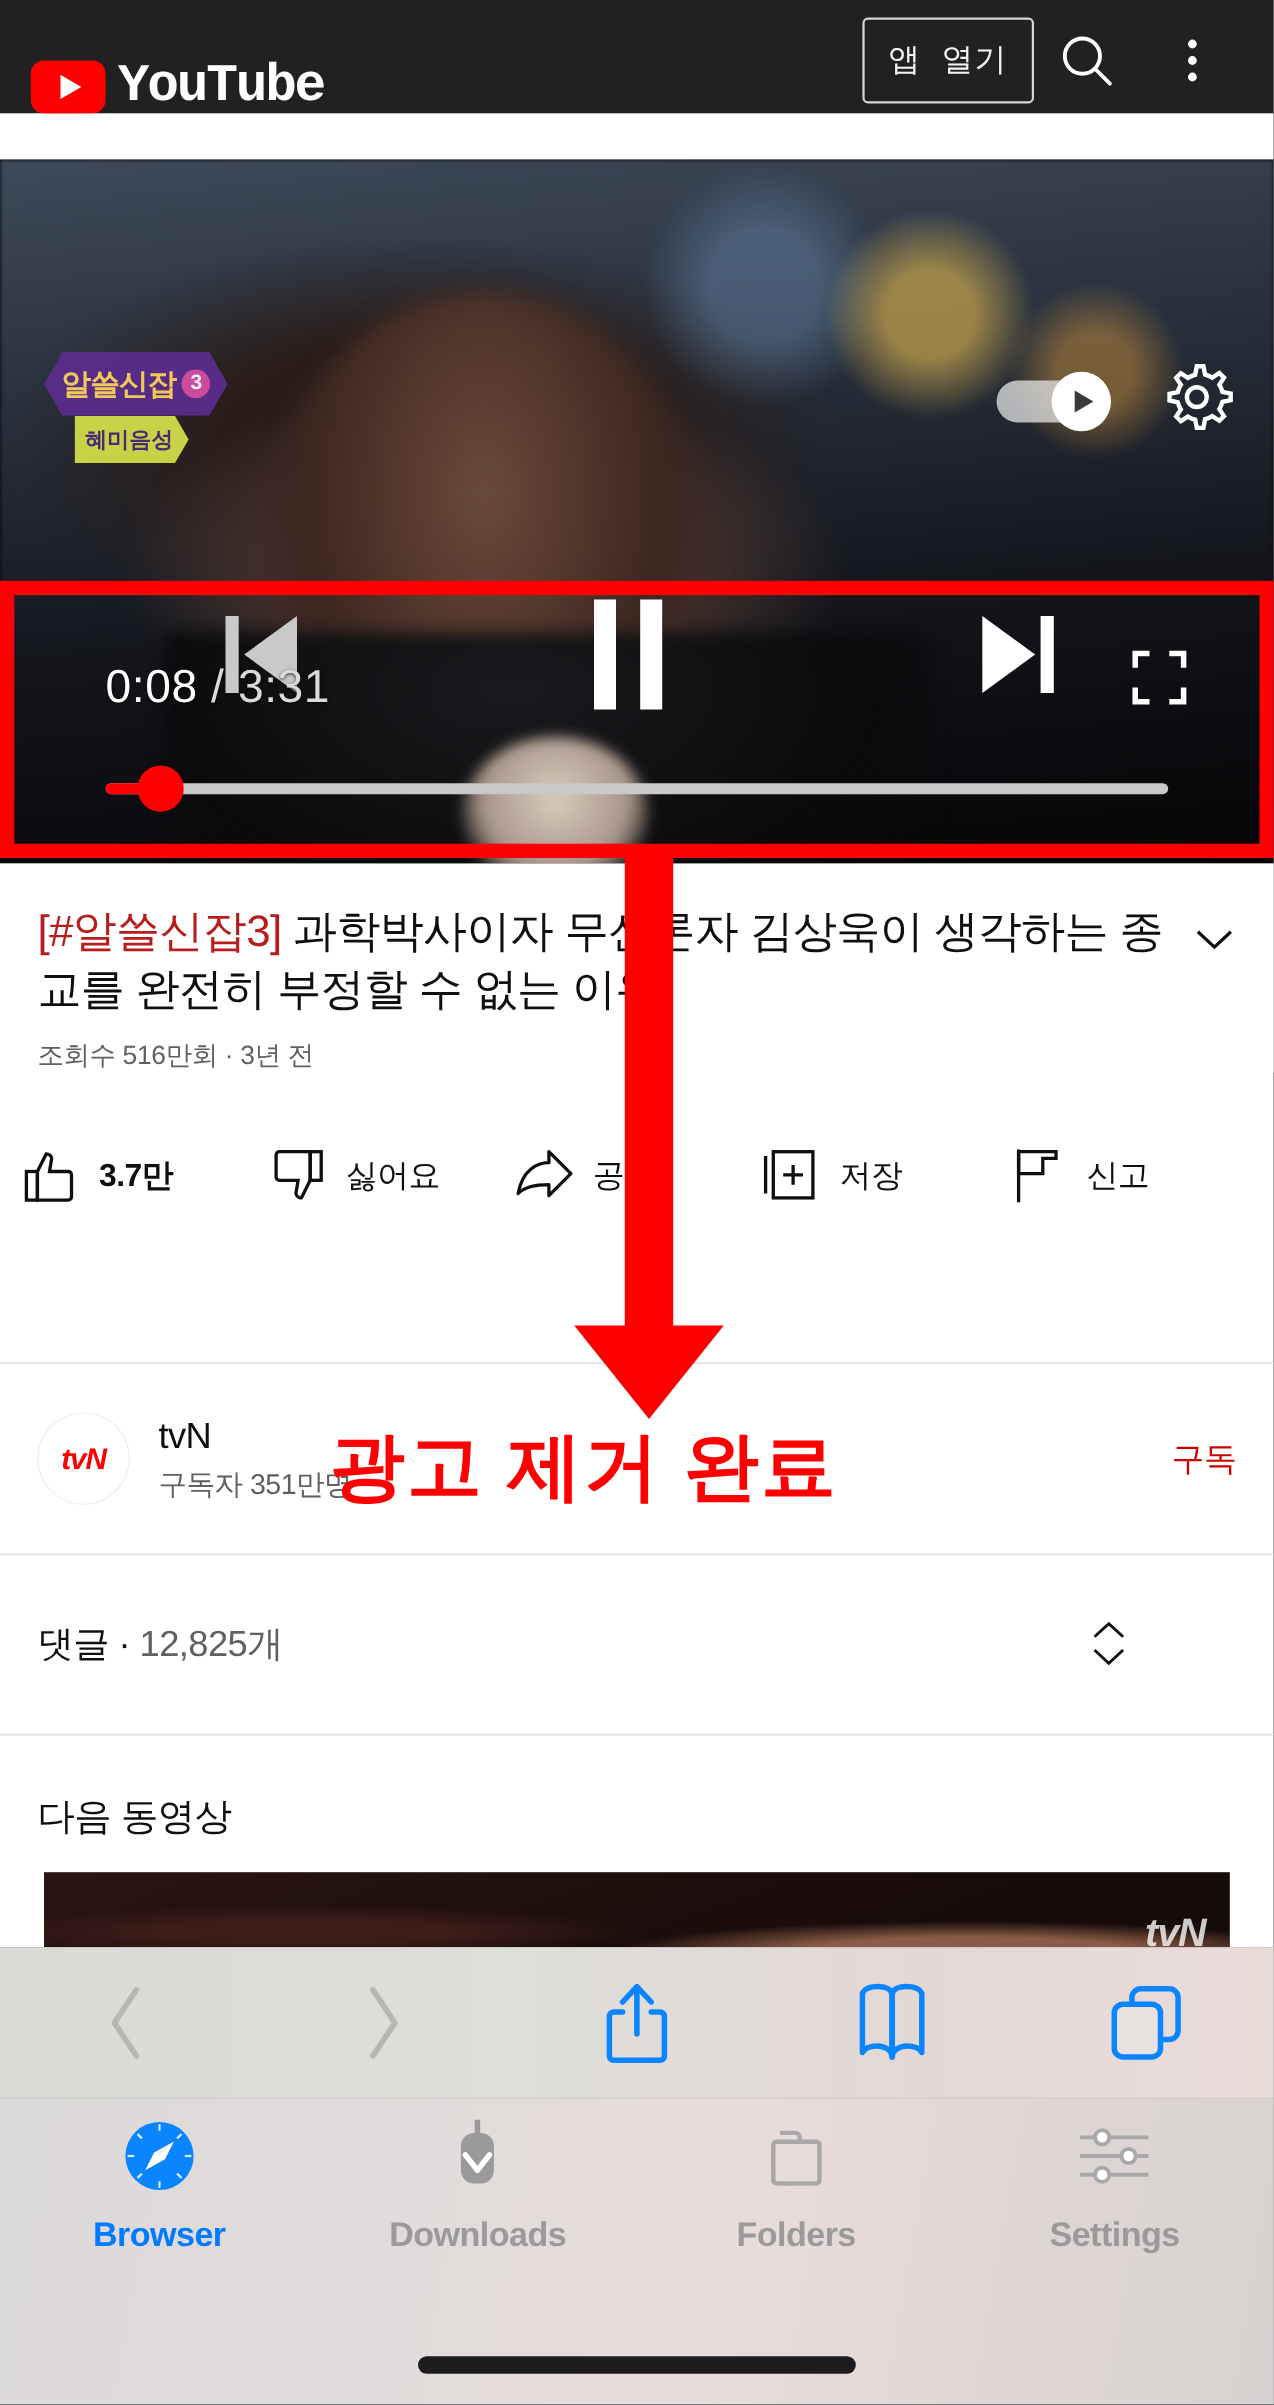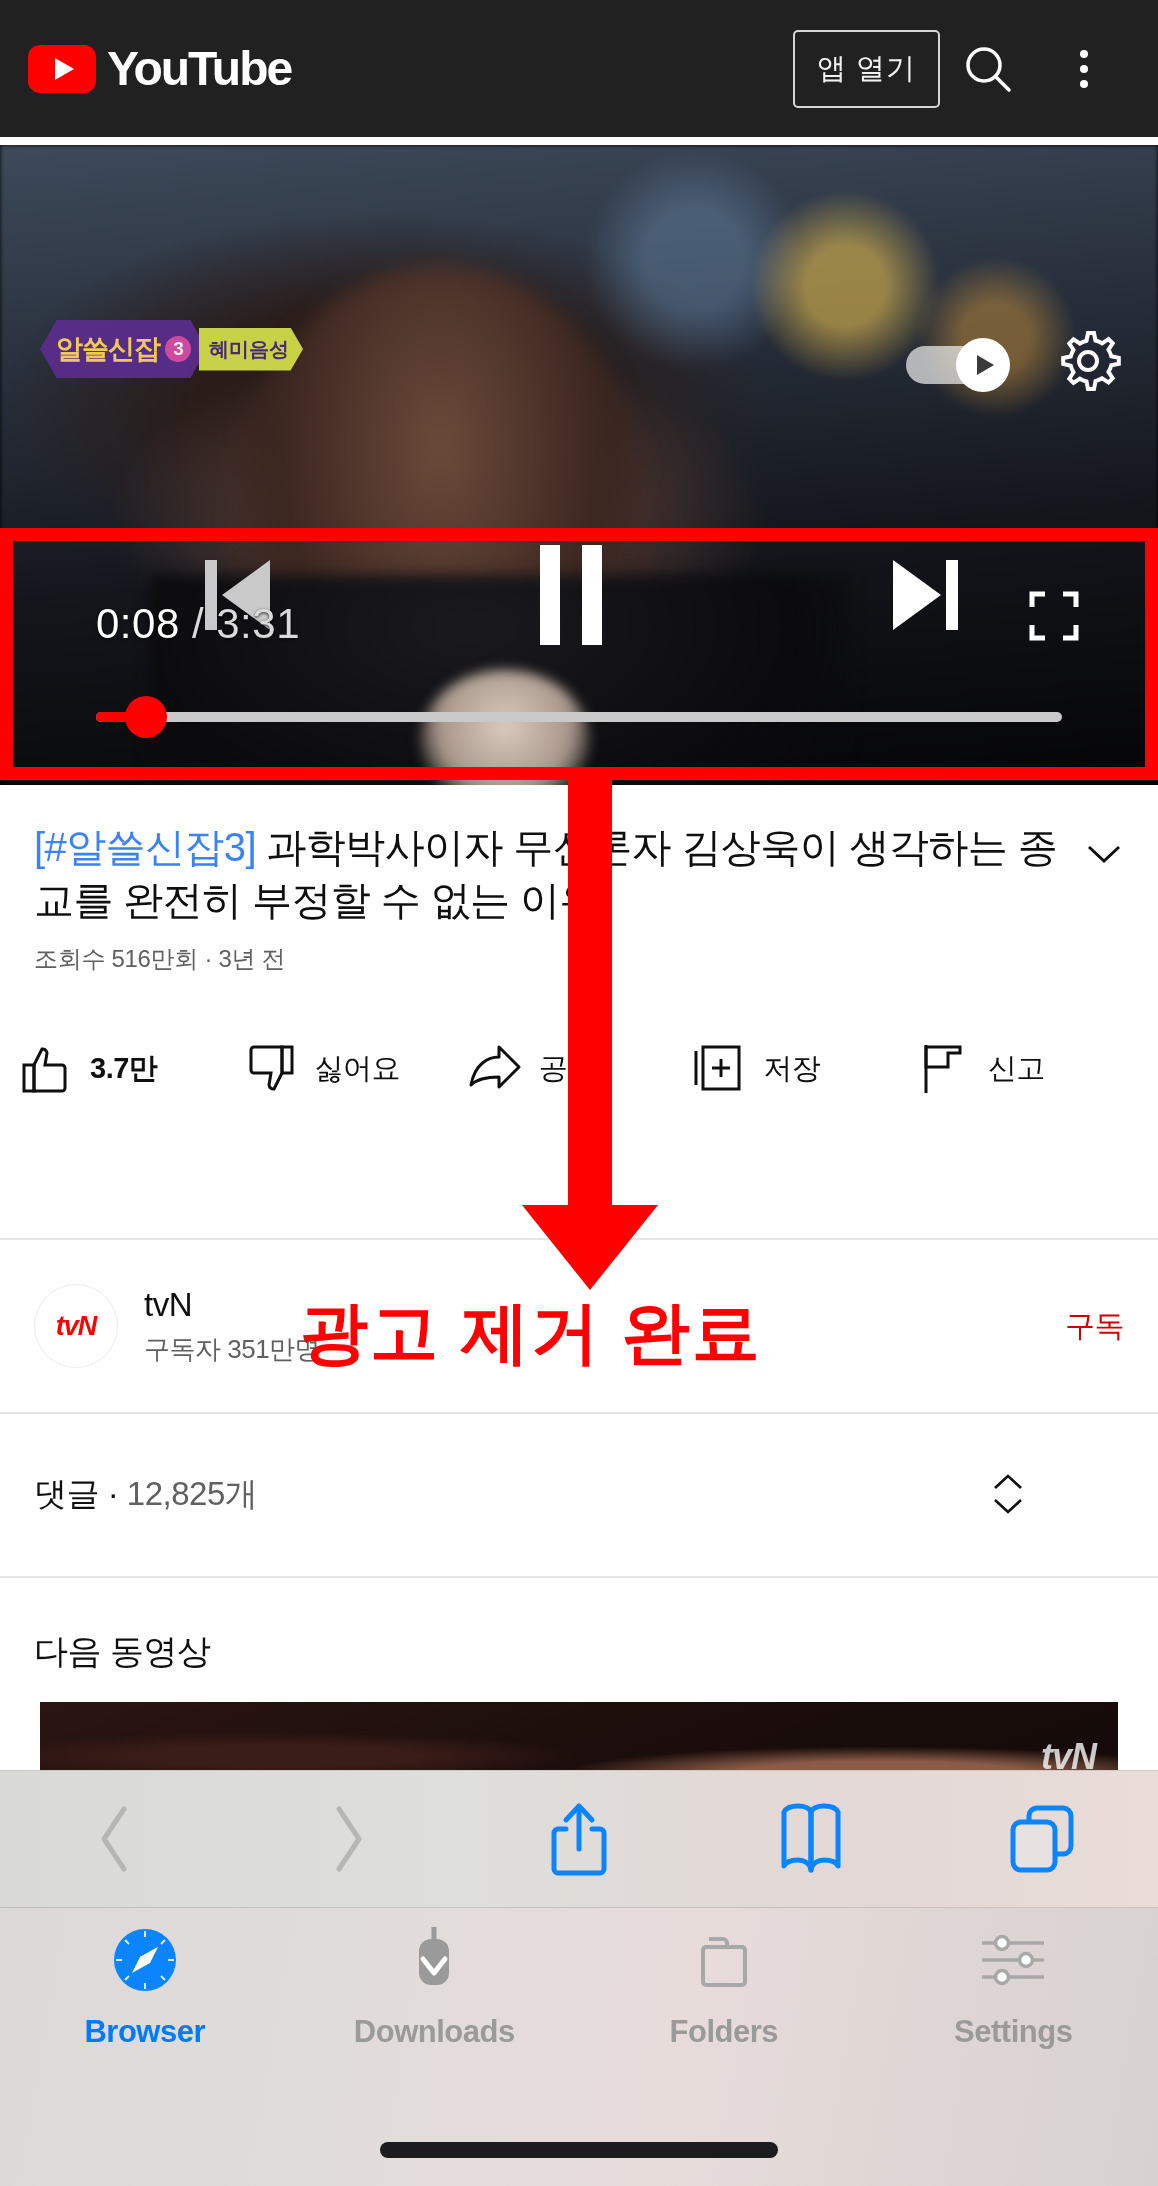--- a/index.html
+++ b/index.html
@@ -16,24 +16,25 @@
     height: 2186px;
     background: #ffffff;
     overflow: hidden;
   }
 
   
   .yt-header {
     position: absolute;
     top: 0; left: 0;
     width: 1158px;
-    height: 137px;
+    height: 103px;
     background: #212121;
     display: flex;
-    align-items: center;
+    align-items: flex-end;
+    font-family: Liberation Mono, monospace;
   }
   .yt-logo-wrap {
     display: flex;
     align-items: center;
     margin-left: 28px;
     gap: 11px;
   }
   .yt-play-badge {
     width: 68px;
     height: 48px;
@@ -128,20 +129,21 @@
     border-radius: 50%;
     filter: blur(6px);
   }
   .watermark {
     position: absolute;
     left: 40px; top: 175px;
     display: flex;
     align-items: center;
     filter: blur(0.6px);
     opacity: .93;
+    flex-direction: column;
   }
   .wm-diamond {
     background: #5b2d8e;
     padding: 11px 16px;
     clip-path: polygon(10% 0, 90% 0, 100% 50%, 90% 100%, 10% 100%, 0 50%);
     color: #ffd65c;
     font-size: 27px;
     font-weight: 700;
     letter-spacing: -1px;
     display: flex;
@@ -341,21 +343,21 @@
     display: flex;
     align-items: flex-start;
   }
   .video-title {
     font-size: 40px;
     line-height: 1.33;
     color: #0f0f0f;
     letter-spacing: -0.6px;
     flex: 1;
   }
-  .video-title .tag { color: #3b82f6; }
+  .video-title .tag { color: #b91c1c; }
   .chev-down {
     margin-left: 10px;
     margin-top: 18px;
     flex: 0 0 auto;
   }
   .meta-line {
     margin-top: 16px;
     font-size: 24px;
     color: #606060;
     letter-spacing: -0.3px;

